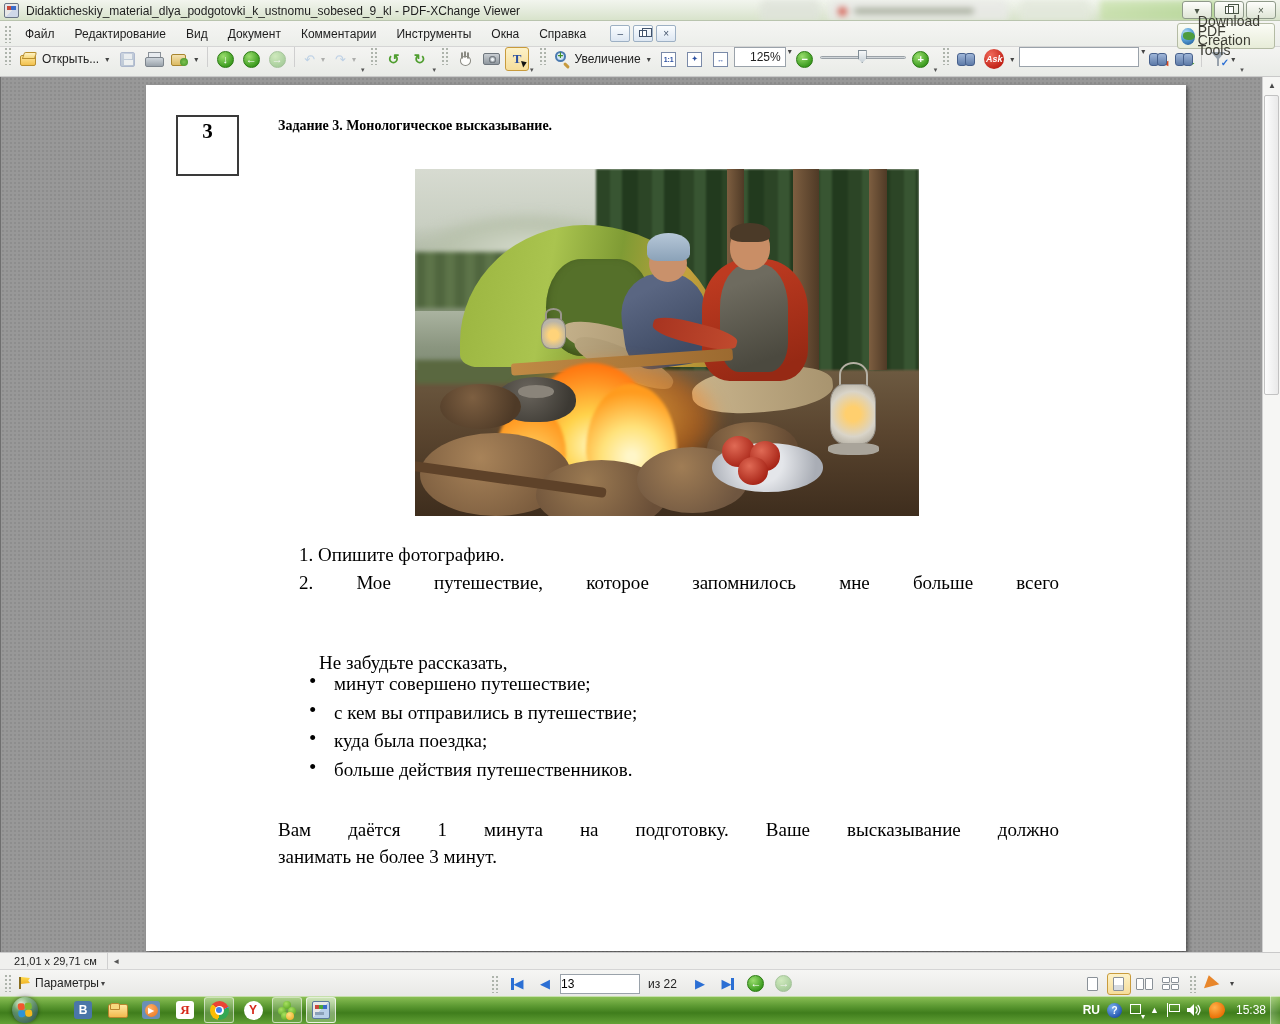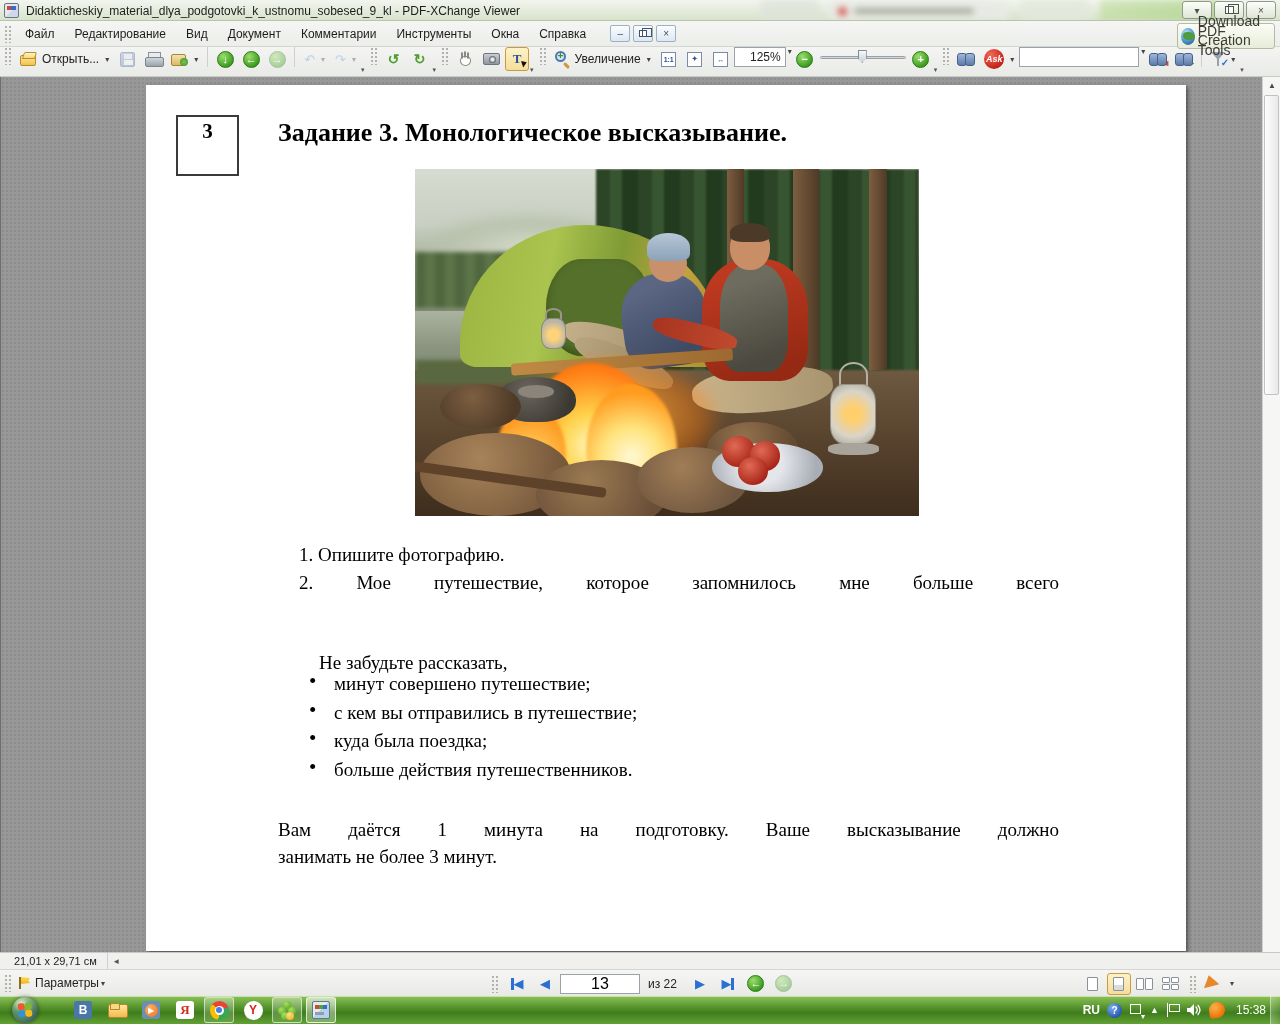--- a/index.html
+++ b/index.html
@@ -143,21 +143,21 @@
   .vscroll .up { position:absolute; left:0; top:0; width:18px; height:17px; display:flex; align-items:center; justify-content:center;
     font-size:8px; color:#4a4a4a; }
   .vscroll .thumb { position:absolute; left:1px; top:18px; width:15px; height:300px; background:linear-gradient(90deg,#fdfdfd,#e9e9e9);
     border:1px solid #c2c2c2; border-radius:2px; }
 
   
   .page { position:absolute; left:145px; top:8px; width:1040px; height:866px; background:#fff;
     box-shadow:2px 2px 4px rgba(0,0,0,.45); font-family:"Liberation Serif",serif; color:#000; }
   .task-box { position:absolute; left:30px; top:30px; width:63px; height:61px; border:2px solid #3a3a3a;
     font-size:21px; font-weight:bold; text-align:center; padding-top:2px; }
-  .doc-heading { position:absolute; left:132px; top:33px; font-size:26px; font-weight:bold; }
+  .doc-heading { position:absolute; left:132px; top:33px; font-size:14px; font-weight:bold; }
   .textcol { position:absolute; left:132px; width:781px; font-size:19px; line-height:27px; }
   .just { display:block; text-align:justify; text-align-last:justify; }
   .indent { padding-left:21px; }
   .bullets { position:absolute; left:132px; top:588px; width:781px; font-size:19px; }
   .bullets li { list-style:none; position:relative; padding-left:56px; margin-bottom:7.5px; line-height:21px; }
   .bullets li::before { content:"•"; position:absolute; left:31px; top:-2px; font-size:21px; }
   .boldp { font-weight:normal; }
 
   
   .photo { position:absolute; left:269px; top:84px; width:504px; height:347px; overflow:hidden;
@@ -236,21 +236,21 @@
   .statusrow2 { position:absolute; left:0; top:969px; width:1280px; height:27px; background:linear-gradient(180deg,#f6f6f4,#e9e9e6);
     border-top:1px solid #d5d5d5; display:flex; align-items:center; font-size:12px; color:#222; }
   .flag-ico { width:14px; height:14px; position:relative; margin:0 4px 0 2px; }
   .flag-ico::before { content:""; position:absolute; left:2px; top:1px; width:2px; height:12px; background:#8a6d1f; }
   .flag-ico::after { content:""; position:absolute; left:4px; top:1px; width:9px; height:7px;
     background:linear-gradient(180deg,#ffd94a,#f0b428); clip-path:polygon(0 0,100% 15%,80% 50%,100% 85%,0 100%); }
   .pagenav { position:absolute; left:487px; top:0; height:27px; display:flex; align-items:center; gap:2px; }
   .nav-btn { width:26px; height:22px; display:flex; align-items:center; justify-content:center;
     color:#2b6fd4; font-size:13px; }
   .nav-btn .bar { width:3px; height:12px; background:#2b6fd4; }
-  .page-input { width:80px; height:20px; border:1px solid #9aa2aa; background:#fff; text-align:center; font-size:16px;
+  .page-input { width:80px; height:20px; border:1px solid #9aa2aa; background:#fff; font-size:12px;
     font-family:"Liberation Sans",sans-serif; }
   .of-label { margin:0 8px 0 6px; }
   .layout-icos { position:absolute; right:46px; top:0; height:27px; display:flex; align-items:center; gap:2px; }
   .lay { width:24px; height:22px; display:flex; align-items:center; justify-content:center; border-radius:3px; }
   .lay .pg { width:11px; height:14px; background:#fff; border:1px solid #8a9198; border-radius:1px; }
   .lay.active { background:linear-gradient(180deg,#fdf2c8,#f6dd9a); border:1px solid #c89b3c; }
   .lay .pg.half { height:14px; background:linear-gradient(180deg,#fff 55%,#d8dce0 55%); }
   .lay .two { display:flex; gap:1px; } .lay .two .pg { width:8px; height:12px; }
   .lay .four { display:grid; grid-template-columns:8px 8px; gap:1px; }
   .lay .four .pg { width:8px; height:6px; }

